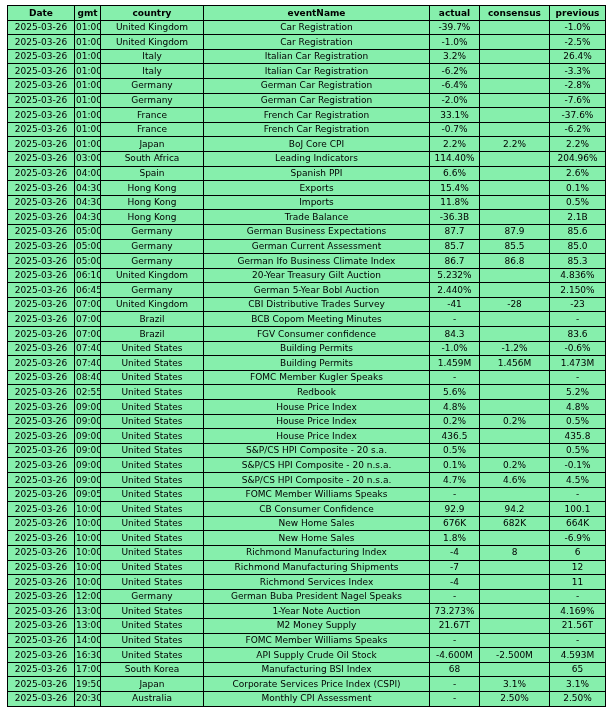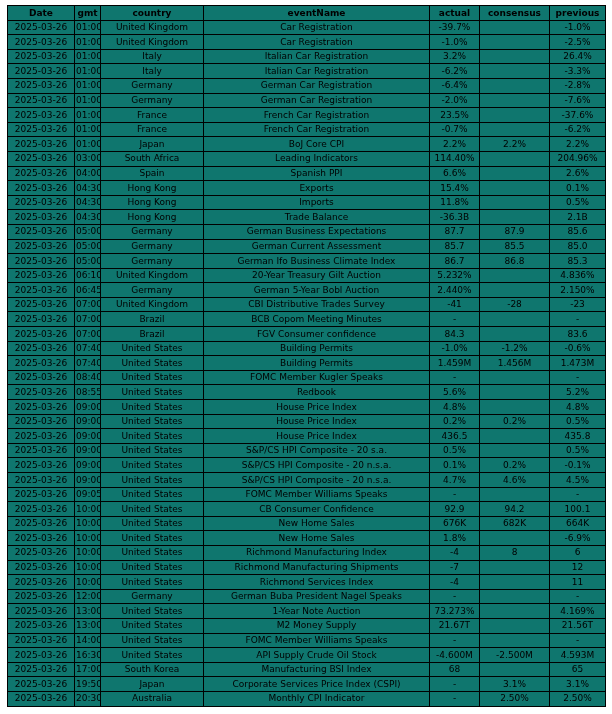--- a/index.html
+++ b/index.html
@@ -10,21 +10,21 @@
     height: 714px;
     font-family: "DejaVu Sans", sans-serif;
   }
   #event-table {
     position: absolute;
     left: 7px;
     top: 5px;
     width: 598px;
     border-collapse: collapse;
     table-layout: fixed;
-    background: #0f766e;
+    background: #86efac;
   }
   #event-table th, #event-table td {
     border: 1px solid #000000;
     text-align: center;
     vertical-align: middle;
     font-size: 9px;
     line-height: 12.6px;
     height: 13.6px;
     padding: 0 1px;
     white-space: nowrap;
@@ -112,21 +112,21 @@
     <td>German Car Registration</td>
     <td>-2.0%</td>
     <td></td>
     <td>-7.6%</td>
   </tr>
       <tr>
     <td>2025-03-26</td>
     <td>01:00</td>
     <td>France</td>
     <td>French Car Registration</td>
-    <td>23.5%</td>
+    <td>33.1%</td>
     <td></td>
     <td>-37.6%</td>
   </tr>
       <tr>
     <td>2025-03-26</td>
     <td>01:00</td>
     <td>France</td>
     <td>French Car Registration</td>
     <td>-0.7%</td>
     <td></td>
@@ -280,21 +280,21 @@
     <td>2025-03-26</td>
     <td>08:40</td>
     <td>United States</td>
     <td>FOMC Member Kugler Speaks</td>
     <td>-</td>
     <td></td>
     <td>-</td>
   </tr>
       <tr>
     <td>2025-03-26</td>
-    <td>08:55</td>
+    <td>02:55</td>
     <td>United States</td>
     <td>Redbook</td>
     <td>5.6%</td>
     <td></td>
     <td>5.2%</td>
   </tr>
       <tr>
     <td>2025-03-26</td>
     <td>09:00</td>
     <td>United States</td>
@@ -471,19 +471,19 @@
     <td>Japan</td>
     <td>Corporate Services Price Index (CSPI)</td>
     <td>-</td>
     <td>3.1%</td>
     <td>3.1%</td>
   </tr>
       <tr>
     <td>2025-03-26</td>
     <td>20:30</td>
     <td>Australia</td>
-    <td>Monthly CPI Indicator</td>
+    <td>Monthly CPI Assessment</td>
     <td>-</td>
     <td>2.50%</td>
     <td>2.50%</td>
   </tr>
     </tbody>
 </table>
 
 </body></html>

